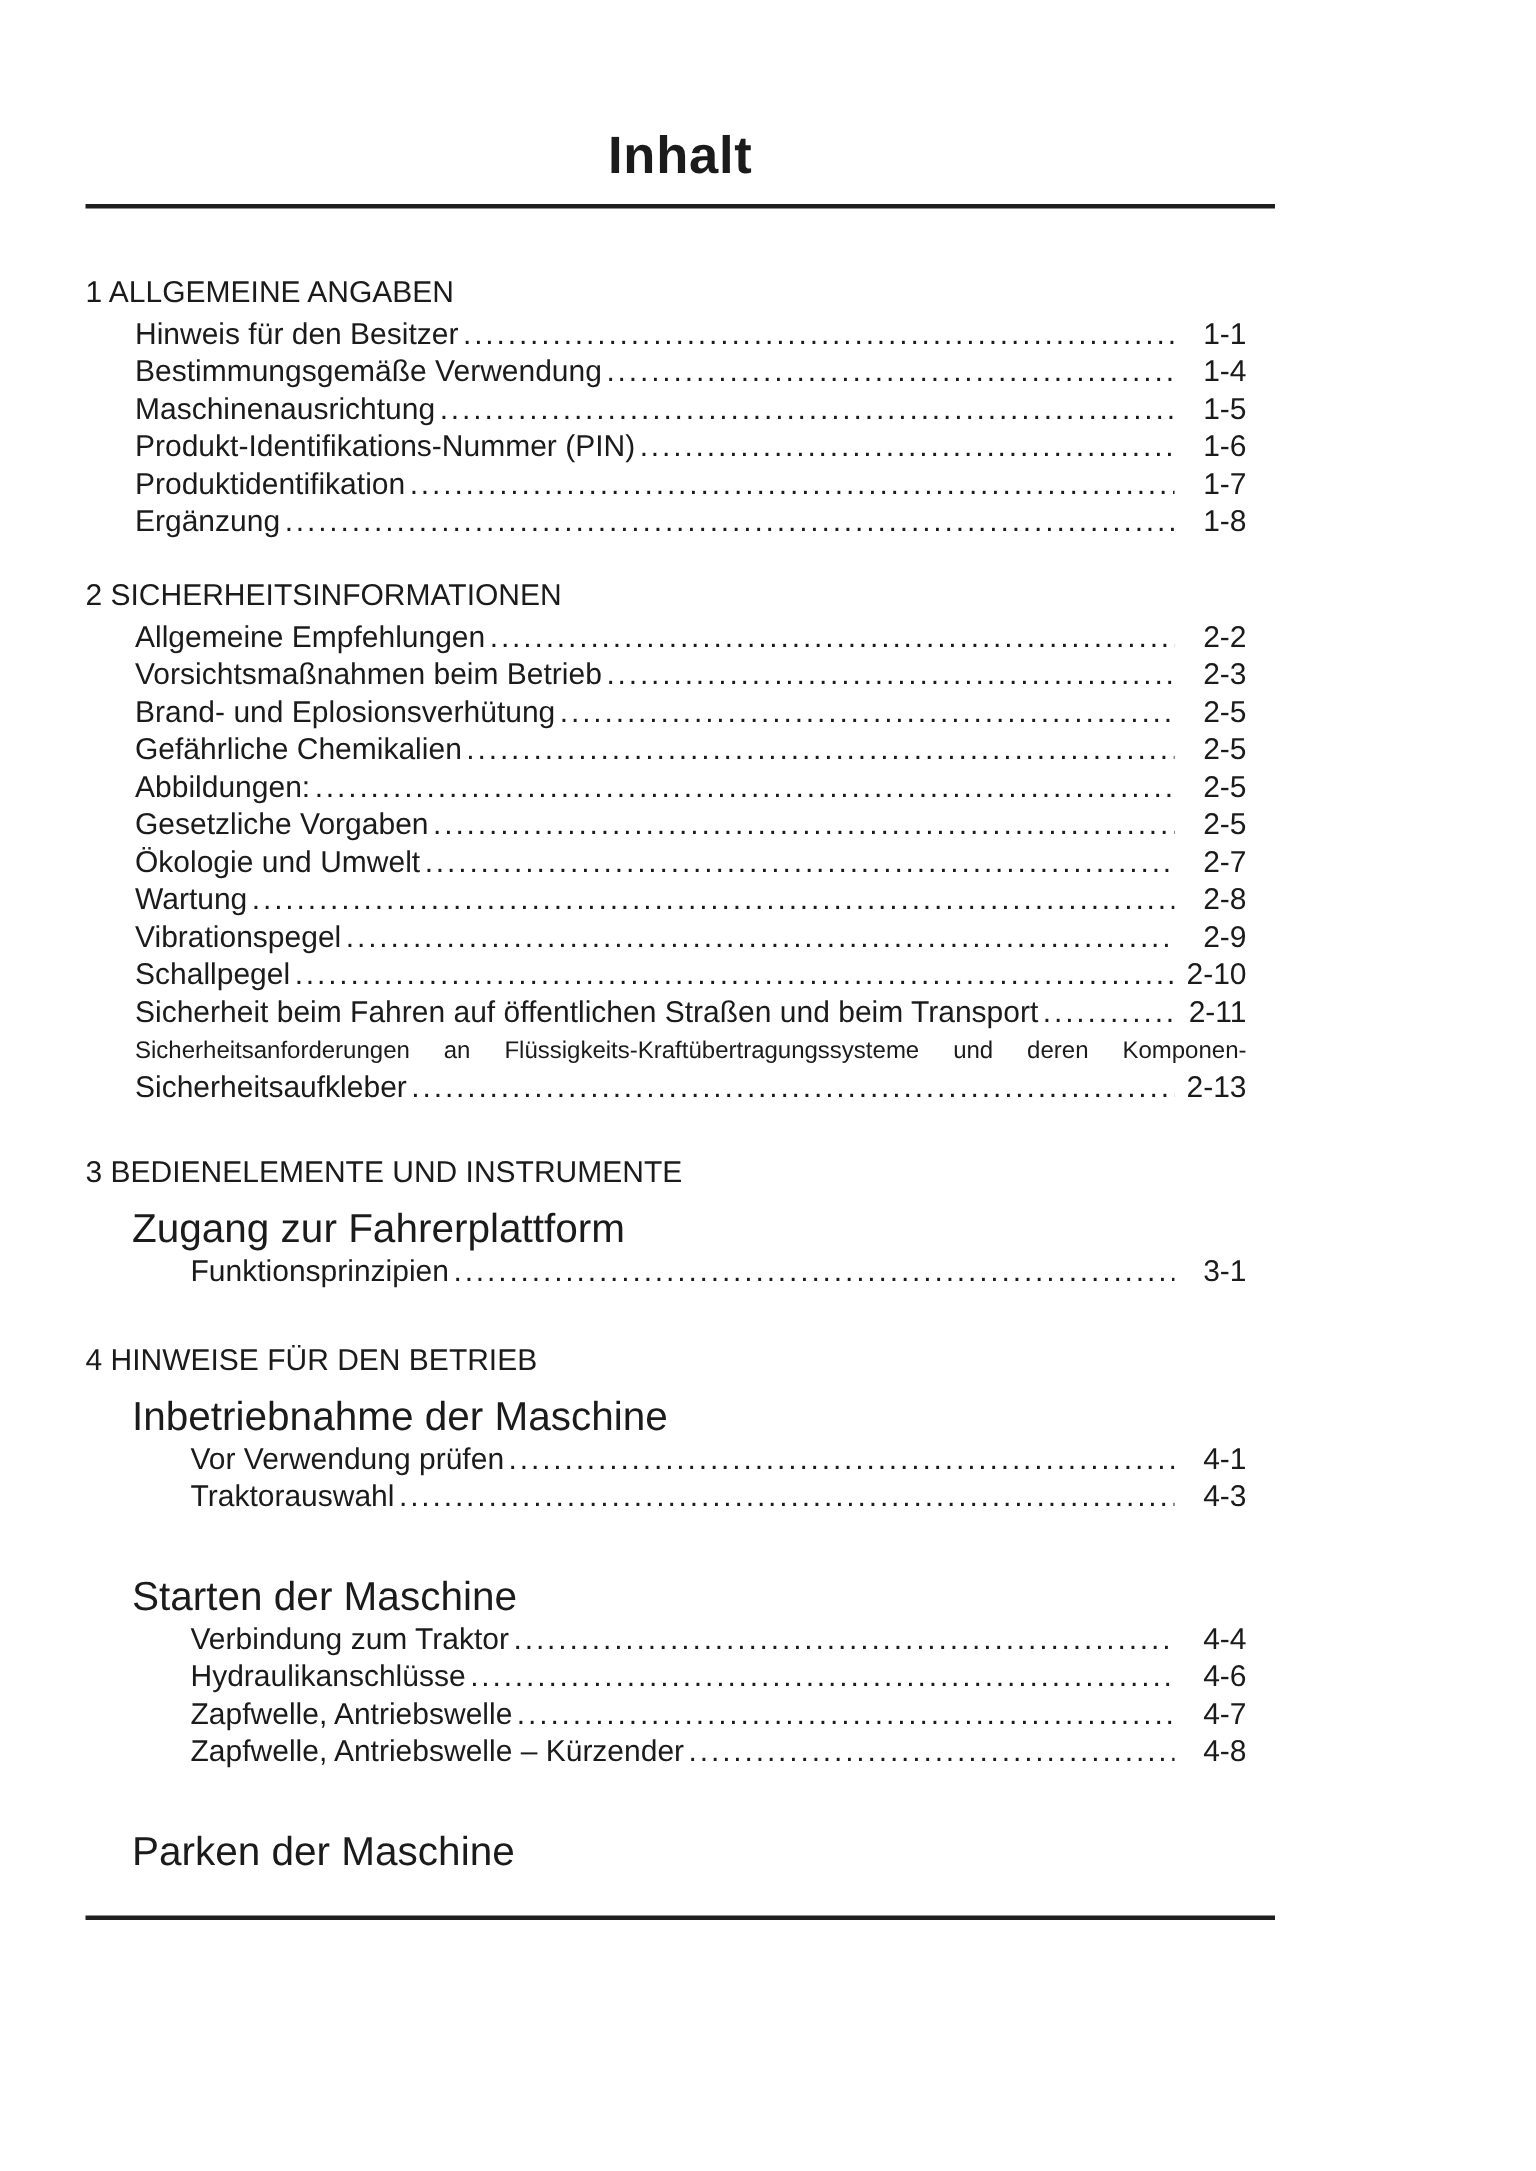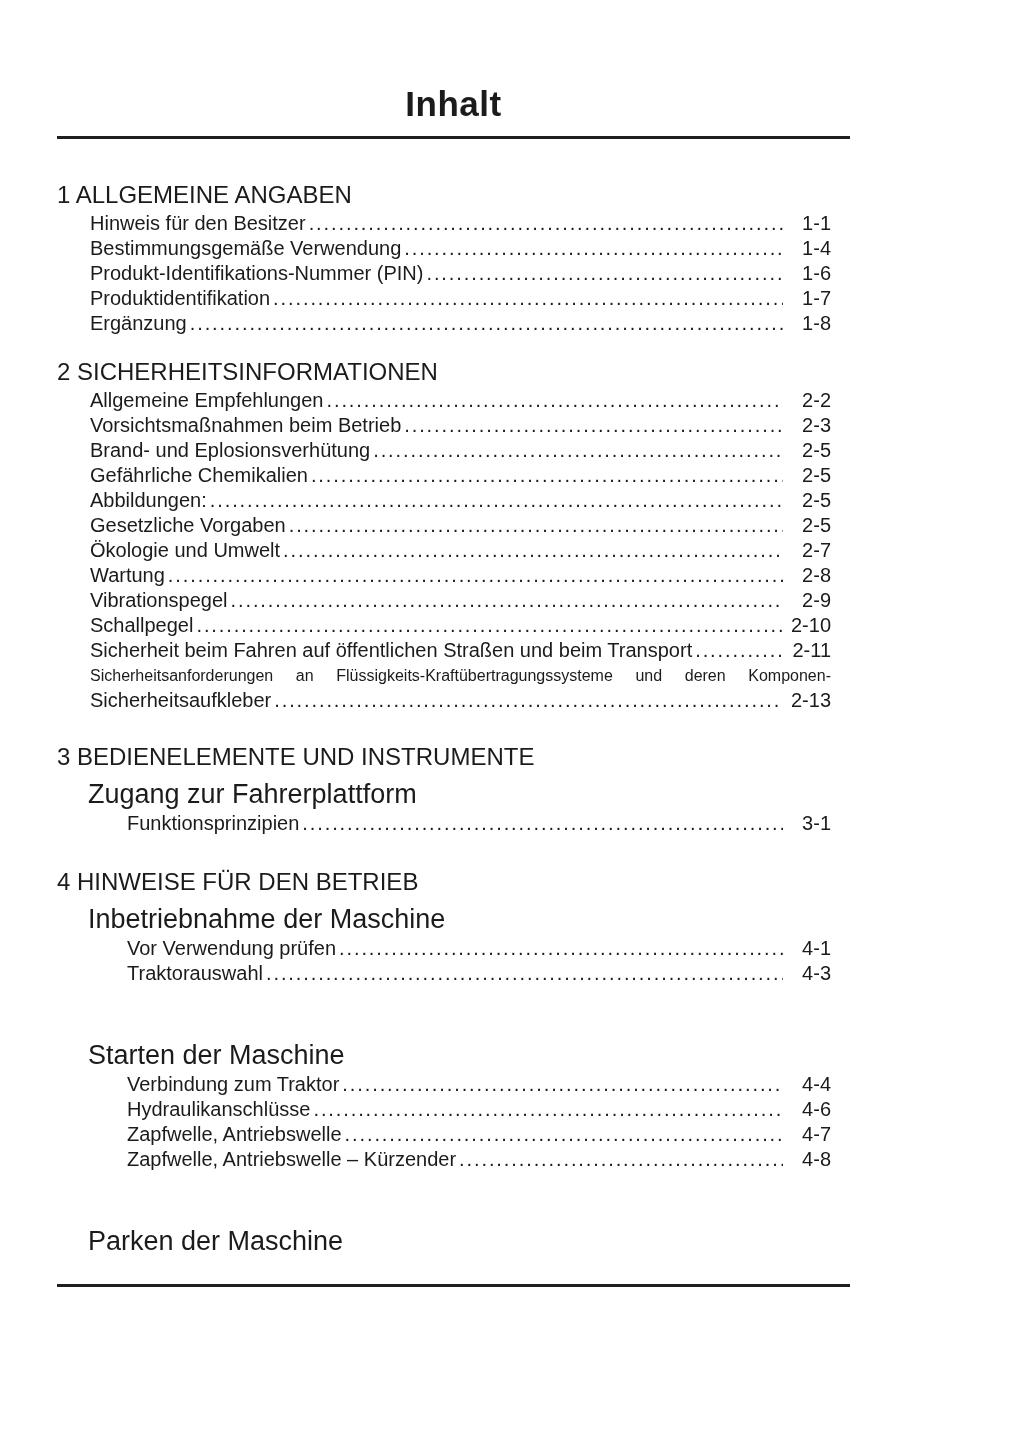--- a/index.html
+++ b/index.html
@@ -26,26 +26,26 @@
   .rule { height:3px; background:#1f1f1f; }
   .rule-top { margin-top:12px; }
   .rule-bottom { margin-top:26px; }
 
   .toc-section.sec1 { margin-top:40px; }
   .toc-section.sec2 { margin-top:20px; }
   .toc-section.sec3 { margin-top:28px; }
   .toc-section.sec4 { margin-top:30px; }
 
   .sec-heading {
-    font-size:24px;
+    font-size:20px;
     line-height:32px;
     font-weight:400;
     white-space:nowrap;
   }
-  .toc-group + .toc-group { margin-top:52px; }
+  .toc-group + .toc-group { margin-top:36px; }
   .sub-heading {
     margin:4px 0 0 31px;
     font-size:27px;
     line-height:34px;
     font-weight:400;
     white-space:nowrap;
   }
 
   .row {
     display:flex;
@@ -96,20 +96,25 @@
             <span class="label">Hinweis für den Besitzer</span>
             <span class="dots"></span>
             <span class="pg">1-1</span>
           </div>
           <div class="row">
             <span class="label">Bestimmungsgemäße Verwendung</span>
             <span class="dots"></span>
             <span class="pg">1-4</span>
           </div>
           <div class="row">
+            <span class="label">Maschinenausrichtung</span>
+            <span class="dots"></span>
+            <span class="pg">1-5</span>
+          </div>
+          <div class="row">
             <span class="label">Produkt-Identifikations-Nummer (PIN)</span>
             <span class="dots"></span>
             <span class="pg">1-6</span>
           </div>
           <div class="row">
             <span class="label">Produktidentifikation</span>
             <span class="dots"></span>
             <span class="pg">1-7</span>
           </div>
           <div class="row">

